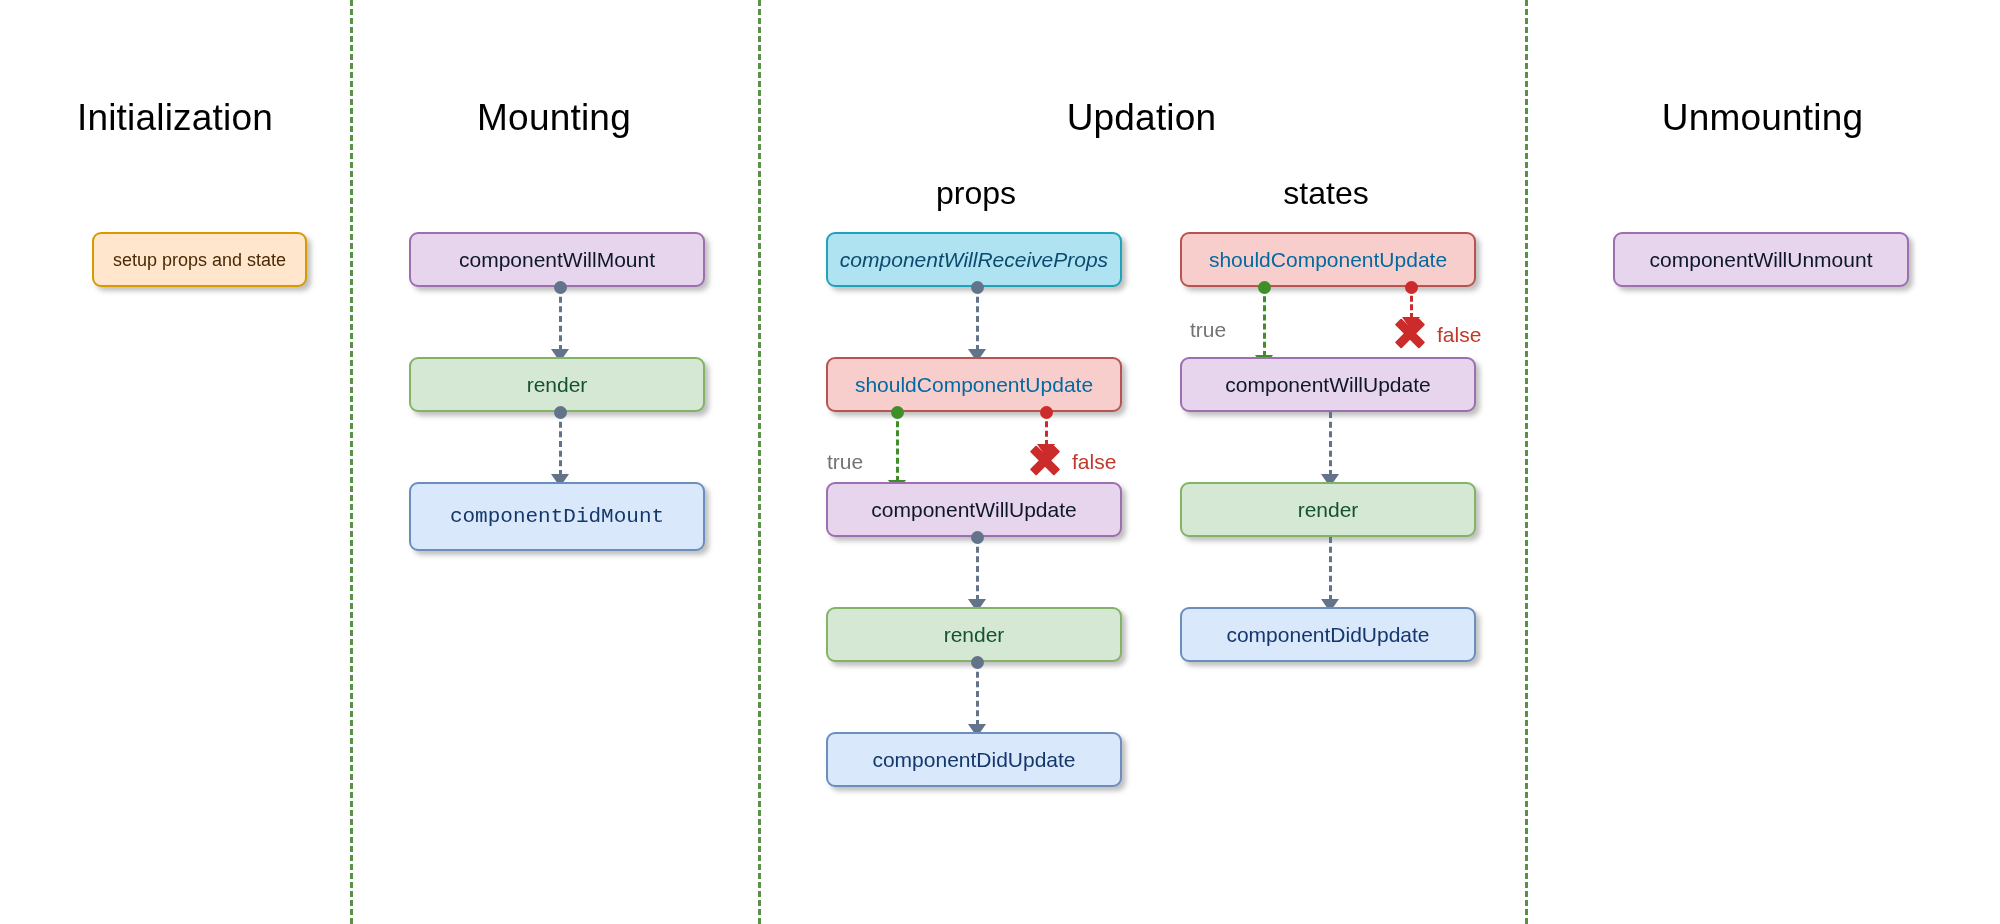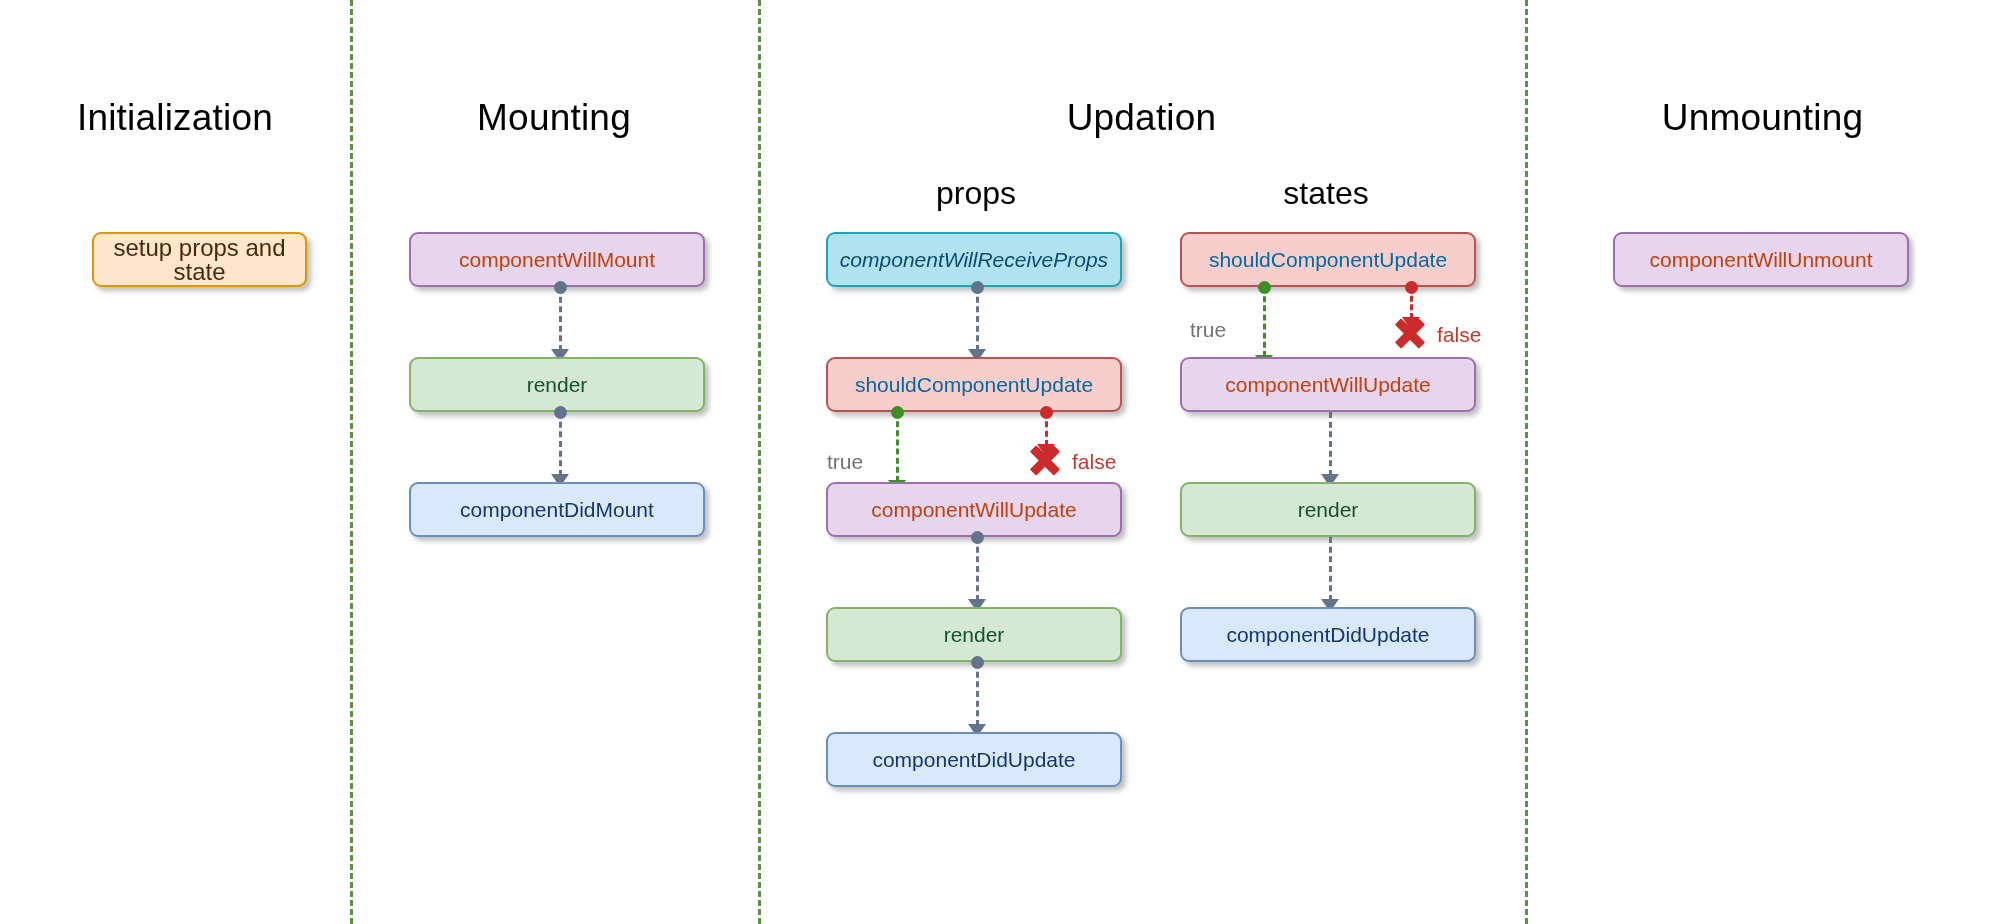--- a/index.html
+++ b/index.html
@@ -59,28 +59,28 @@
     display: flex;
     align-items: center;
     justify-content: center;
     font-size: 21px;
     line-height: 1;
     box-shadow: 4px 4px 5px rgba(90, 90, 90, 0.38);
     text-align: center;
     padding: 0 6px;
   }
 
-  .node.purple  { background: #e6d5ec; border-color: #9d6fae; color: #c2410c; }
+  .node.purple  { background: #e6d5ec; border-color: #9d6fae; color: #0f172a; }
   .node.green   { background: #d5e8d4; border-color: #82b366; color: #14532d; }
   .node.blue    { background: #dae8fc; border-color: #6c8ebf; color: #14386b; }
   .node.cyan    { background: #b0e3f2; border-color: #1fa3ba; color: #0c4a6e; font-style: italic; }
   .node.red     { background: #f8cecc; border-color: #b85450; color: #0369a1; }
   .node.orange  { background: #ffe6cc; border-color: #d79b00; color: #4a2a06; }
 
-  .node.orange { font-size: 24px; }
+  .node.orange { font-size: 18px; }
 
   
   .conn {
     position: absolute;
     width: 0;
   }
   .conn .line {
     position: absolute;
     left: 0;
     top: 0;
@@ -179,21 +179,21 @@
   </div>
 
   <div class="node green" style="left:409px; top:357px; width:296px; height:55px;">render</div>
 
   <div class="conn gray" style="left:559px; top:412px; height:64px;">
     <div class="line"></div>
     <div class="dot gray"></div>
     <div class="arrow gray"></div>
   </div>
 
-  <div class="node blue" style="left:409px; top:482px; width:296px; height:55px;">componentDidMount</div>
+  <div class="node blue" style="left:409px; top:482px; width:296px; height:69px;font-family:Liberation Mono, monospace;">componentDidMount</div>
 
   <div class="node cyan" style="left:826px; top:232px; width:296px; height:55px;">componentWillReceiveProps</div>
 
   <div class="conn gray" style="left:976px; top:287px; height:64px;">
     <div class="line"></div>
     <div class="dot gray"></div>
     <div class="arrow gray"></div>
   </div>
 
   <div class="node red" style="left:826px; top:357px; width:296px; height:55px;">shouldComponentUpdate</div>

